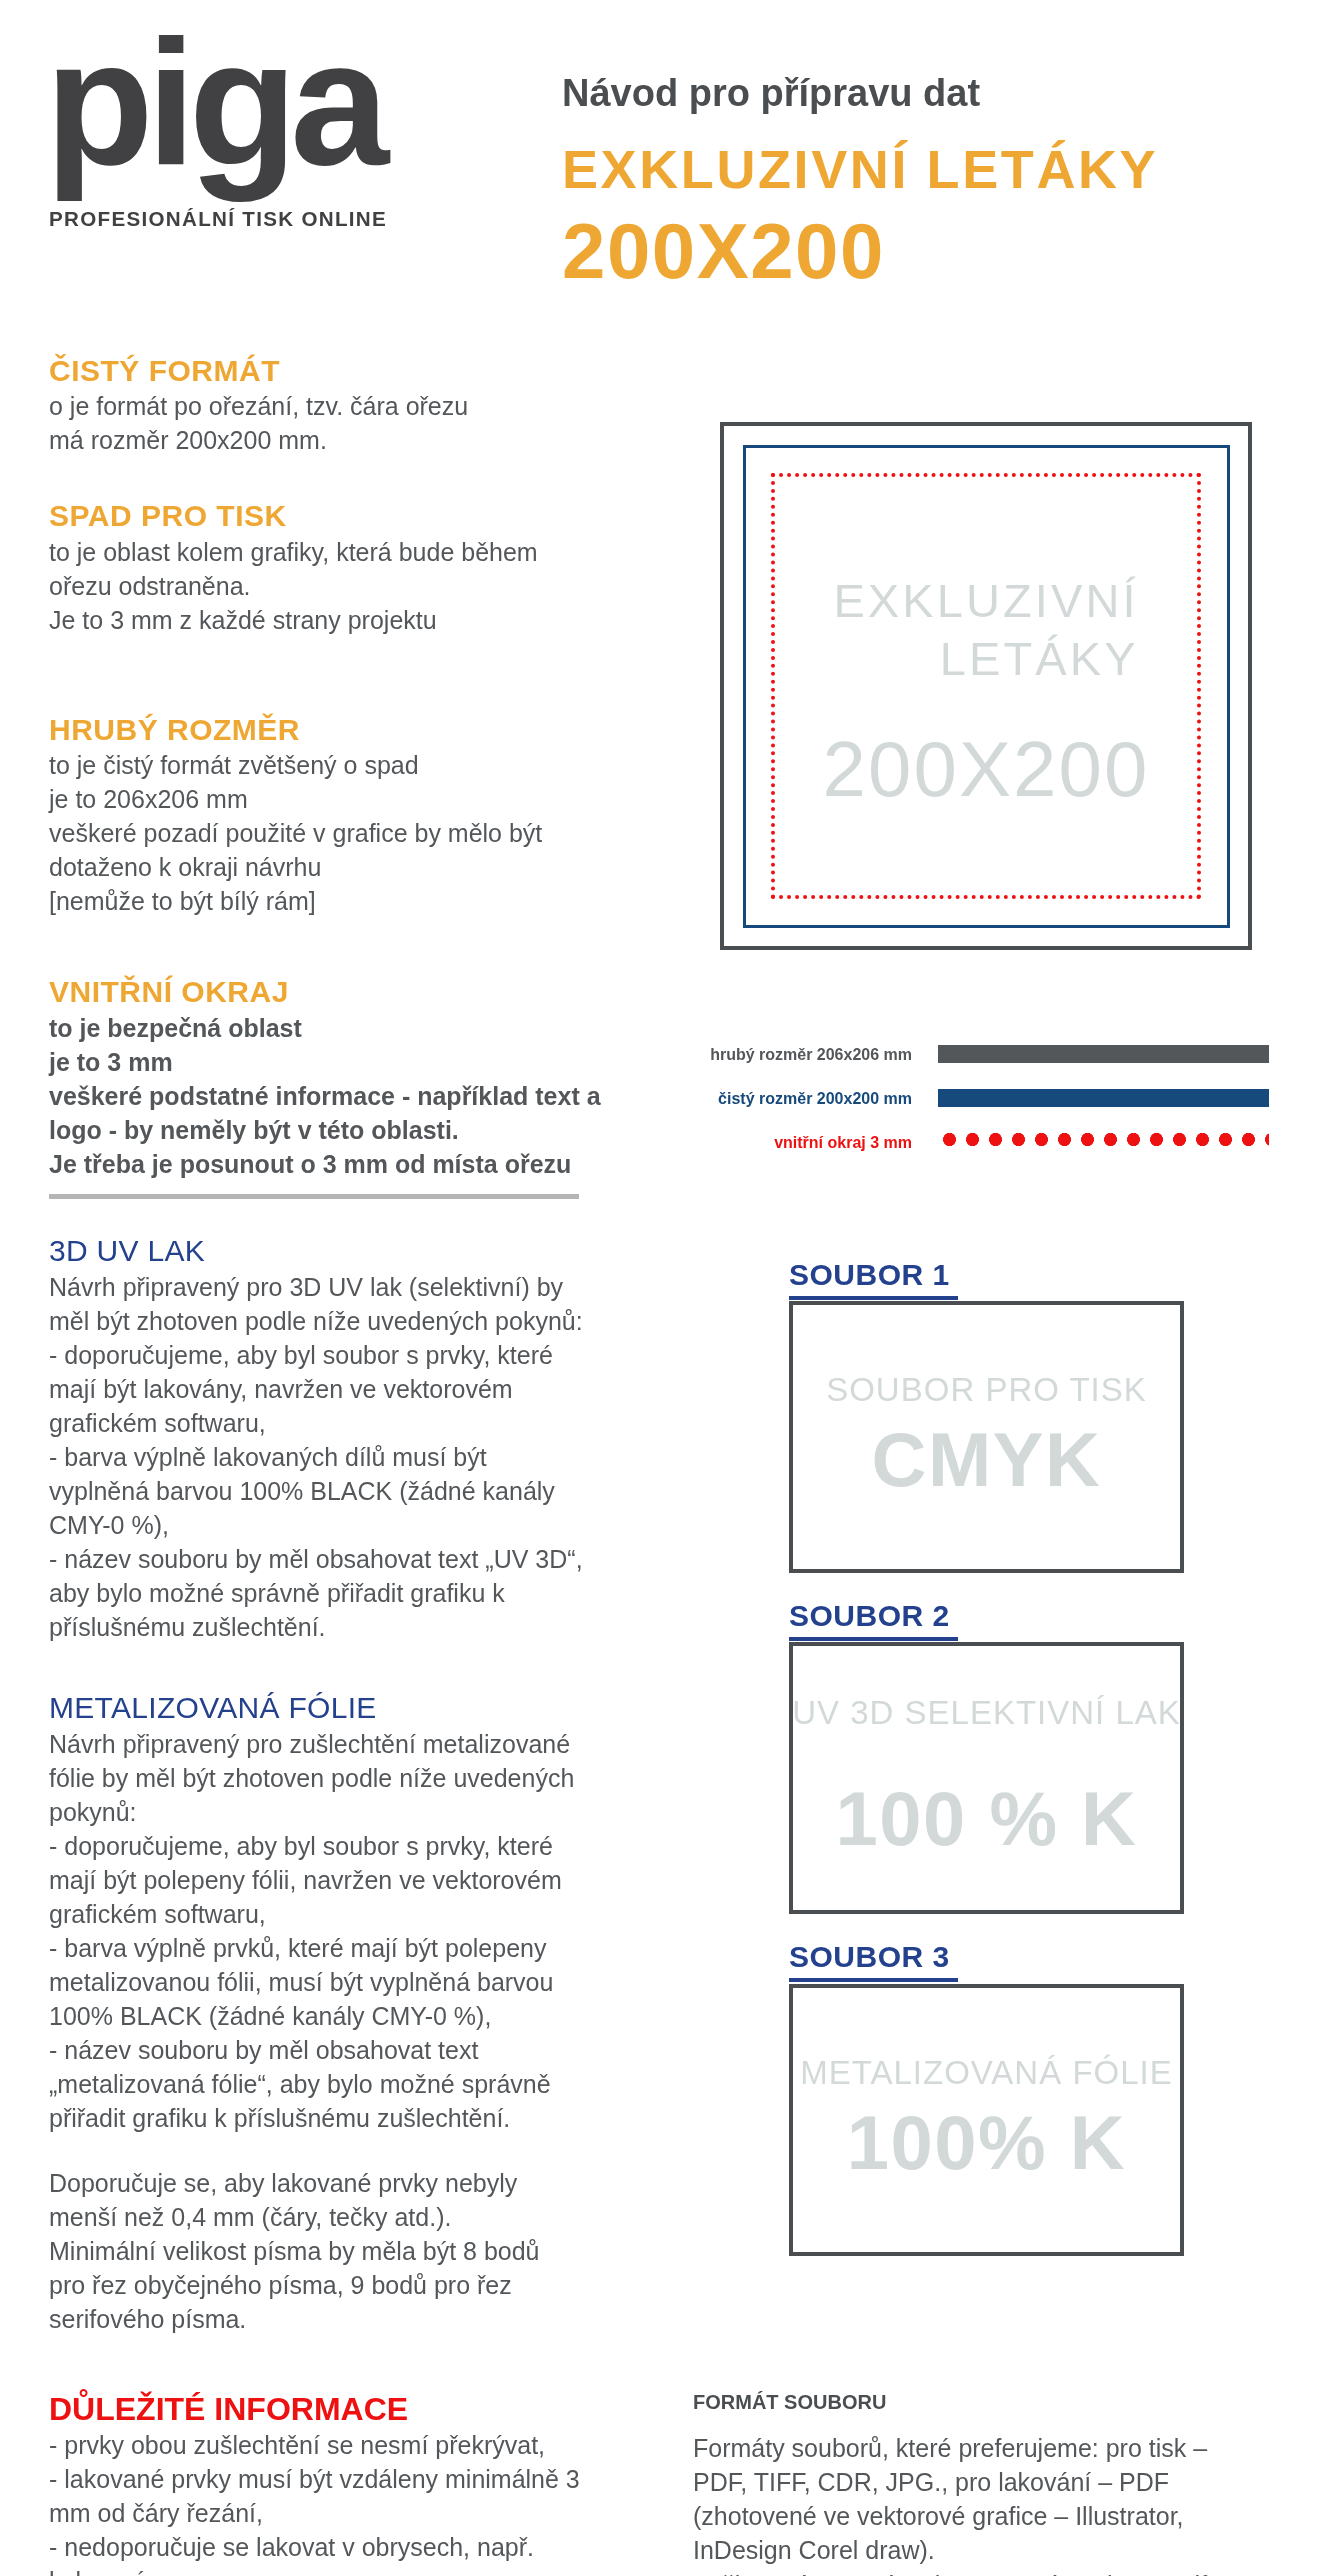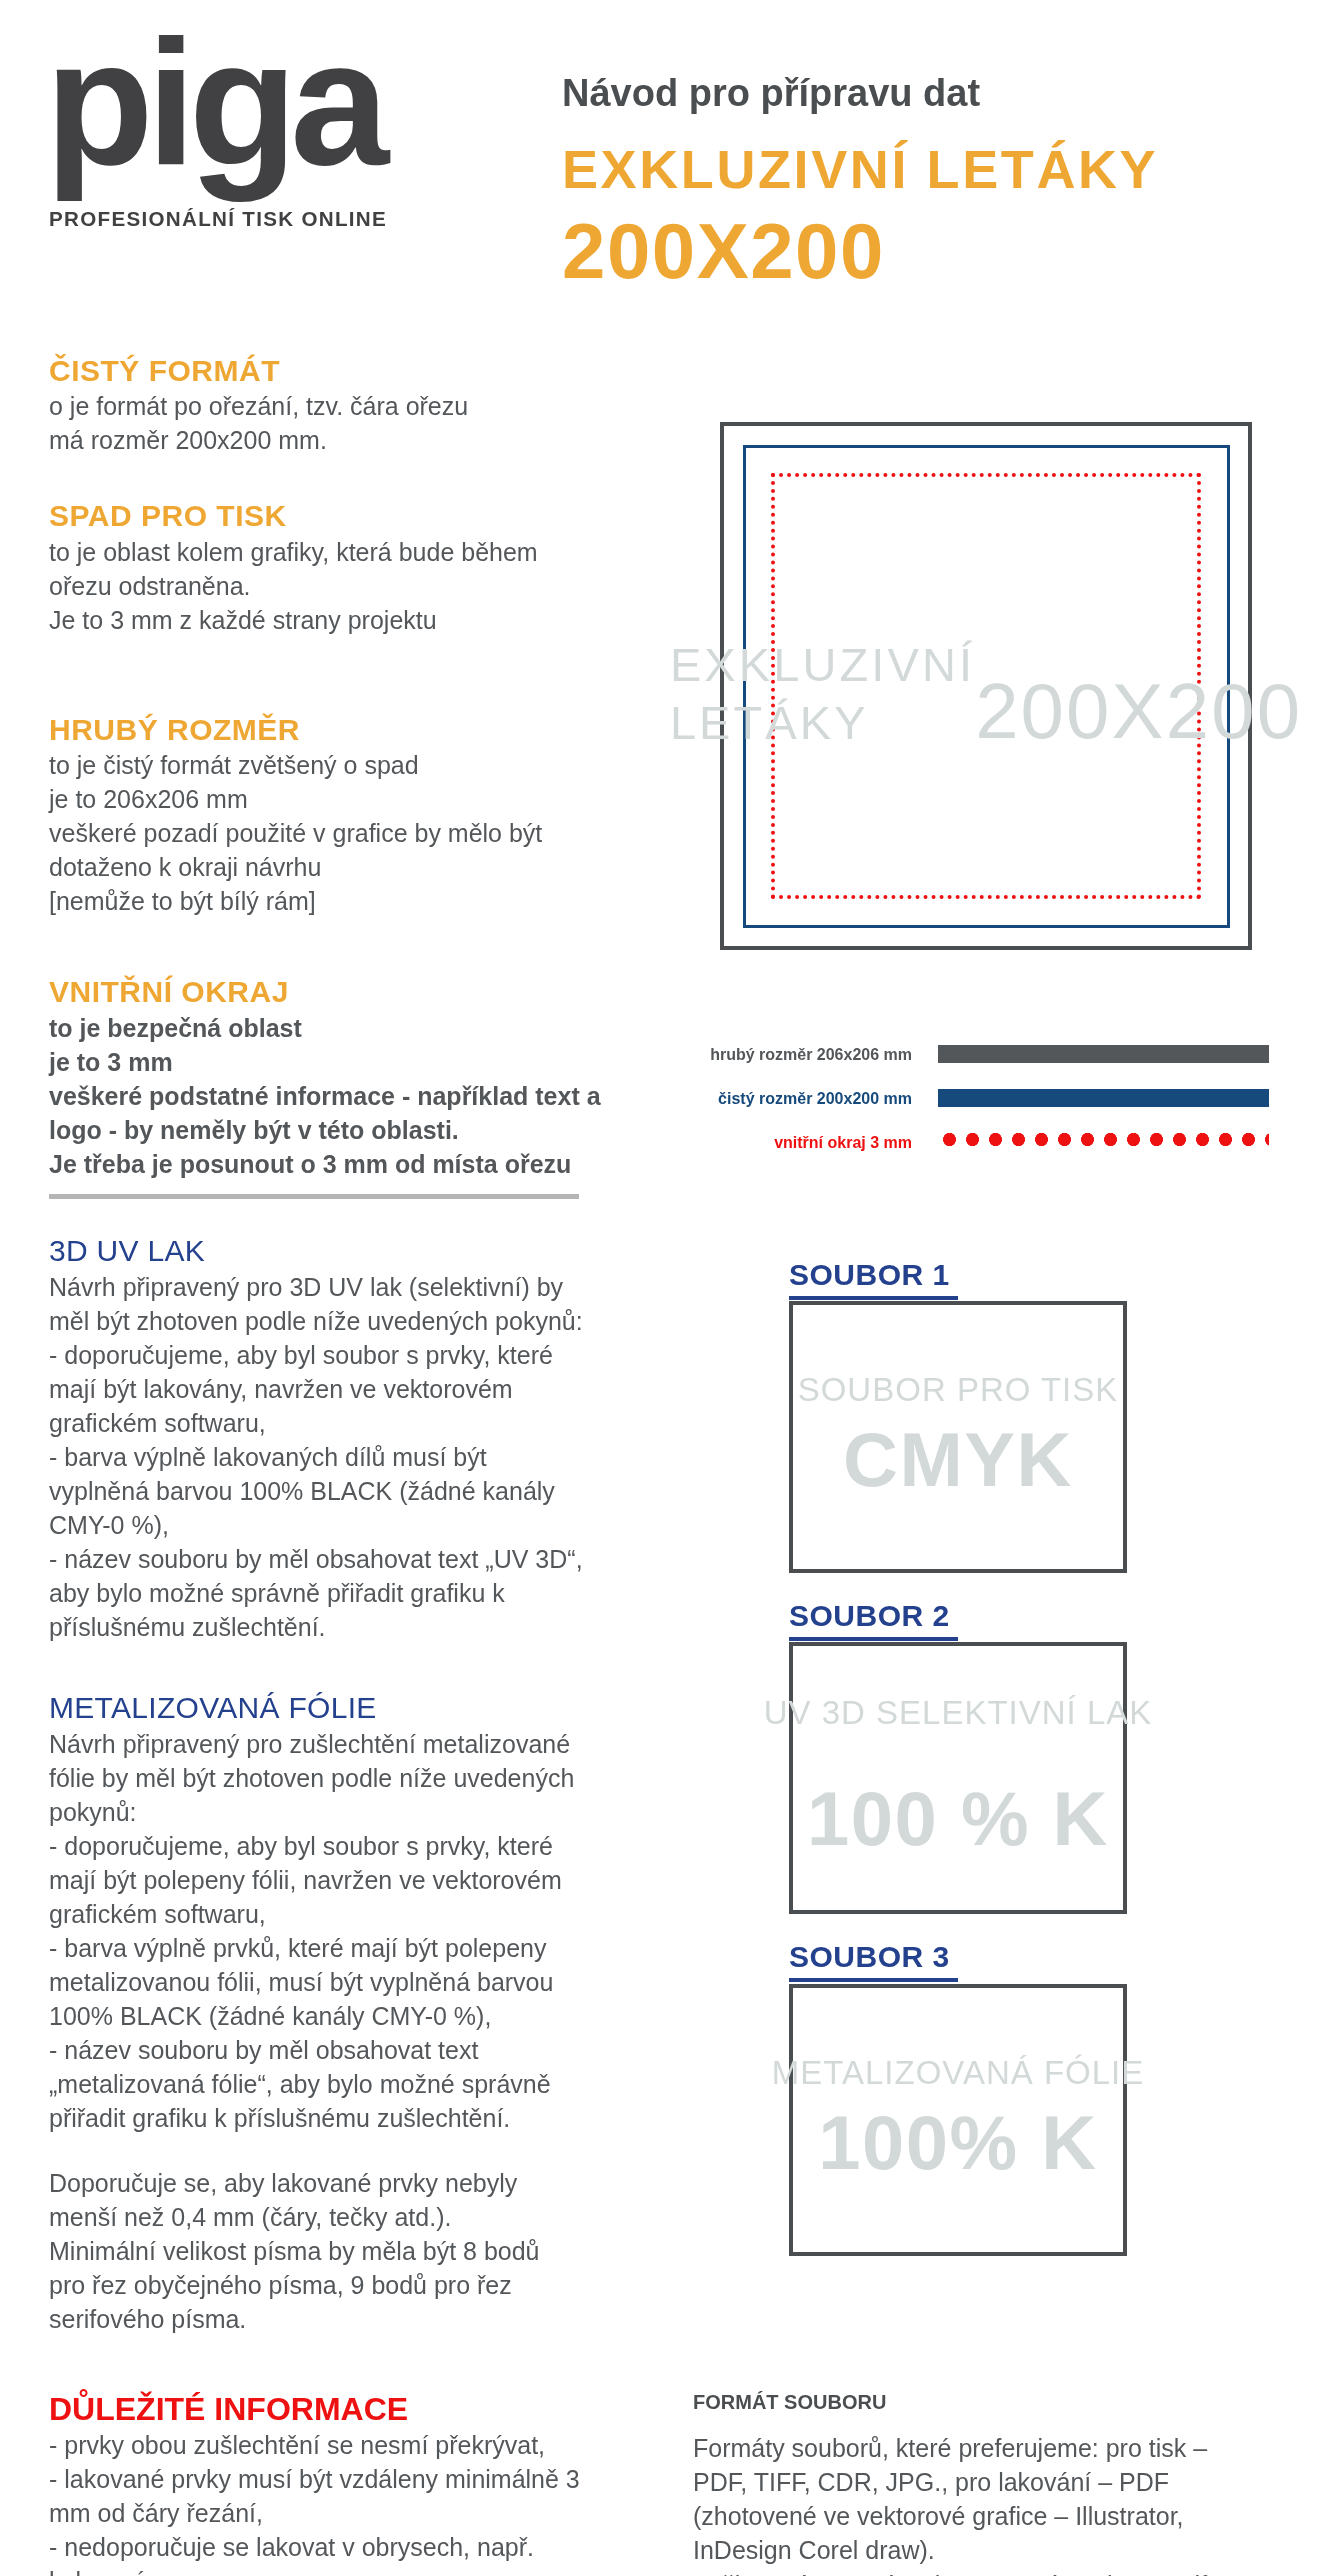--- a/index.html
+++ b/index.html
@@ -54,38 +54,38 @@
   #divider{left:49px;top:1194px;width:530px;height:4.6px;background:#b5b5b5;}
   .t-uv-h{left:49px;top:1234px;}     .t-uv-b{left:49px;top:1270px;}
   .t-met-h{left:49px;top:1691px;}    .t-met-b{left:49px;top:1727px;}
   .t-dop-b{left:49px;top:2166px;}
   .t-dul-h{left:49px;top:2391px;}    .t-dul-b{left:49px;top:2428px;}
 
   
   #diagram{left:720px;top:422px;width:532px;height:528px;border:4.1px solid var(--frame);background:#fff;}
   #diagram-trim{position:absolute;inset:18.5px;border:3.6px solid var(--dnavy);}
   #diagram-safe{position:absolute;inset:47px;border:4.1px dotted var(--red);}
-  #diagram-center{position:absolute;inset:0;display:flex;flex-direction:row;align-items:center;justify-content:center;text-align:left;padding-top:15.5px;}
+  #diagram-center{position:absolute;inset:0;display:flex;flex-direction:column;align-items:center;justify-content:center;text-align:right;padding-top:15.5px;}
   .wm-top{font-size:47px;line-height:58px;color:var(--wm);letter-spacing:3.1px;white-space:pre-line;}
   .wm-size{font-size:78px;color:var(--wm);letter-spacing:2.1px;margin-top:36px;}
 
   
   .legend-label{font-size:16px;font-weight:bold;text-align:right;width:309px;line-height:25px;}
   .lg1{color:var(--txt);} .lg2{color:var(--dnavy);} .lg3{color:var(--red);}
   .legend-bar{width:331px;height:17.5px;}
   #lbar1{left:938px;top:1045px;background:var(--txt);}
   #lbar2{left:938px;top:1089px;background:var(--dnavy);}
   #ldots{left:938px;top:1131px;width:331px;height:16.5px;
     background-image:radial-gradient(circle, var(--red) 6.2px, rgba(0,0,0,0) 6.7px);
     background-size:23px 16.5px;background-repeat:repeat-x;background-position:left center;}
   #llab1{left:603px;top:1042px;} #llab2{left:603px;top:1086px;} #llab3{left:603px;top:1130px;}
 
   
   .soubor-head{font-size:30px;font-weight:bold;color:var(--navy);border-bottom:4.1px solid var(--navy);padding:0 8.2px 4.1px 0;display:inline-block;letter-spacing:0.5px;}
-  .frame-box{width:338px;height:272px;border:4.1px solid var(--frame);background:#fff;display:flex;flex-direction:column;align-items:center;justify-content:center;text-align:center;}
+  .frame-box{width:395px;height:272px;border:4.1px solid var(--frame);background:#fff;display:flex;flex-direction:column;align-items:center;justify-content:center;text-align:center;}
   .sb-line1{font-size:33px;color:var(--wm);letter-spacing:1px;white-space:nowrap;}
   .sb-line2{font-size:76px;font-weight:bold;color:var(--wm);letter-spacing:1.5px;margin-top:7.2px;}
   #s1h{left:789px;top:1258px;} #s1b{left:789px;top:1301px;}
   #s2h{left:789px;top:1599px;} #s2b{left:789px;top:1642px;gap:36px;}
   #s3h{left:789px;top:1940px;} #s3b{left:789px;top:1984px;}
 
   
   .t-fmt-h{left:693px;top:2391px;}
   .t-fmt-b1{left:693px;top:2431px;}
   .t-fmt-b2{left:693px;top:2568px;}

